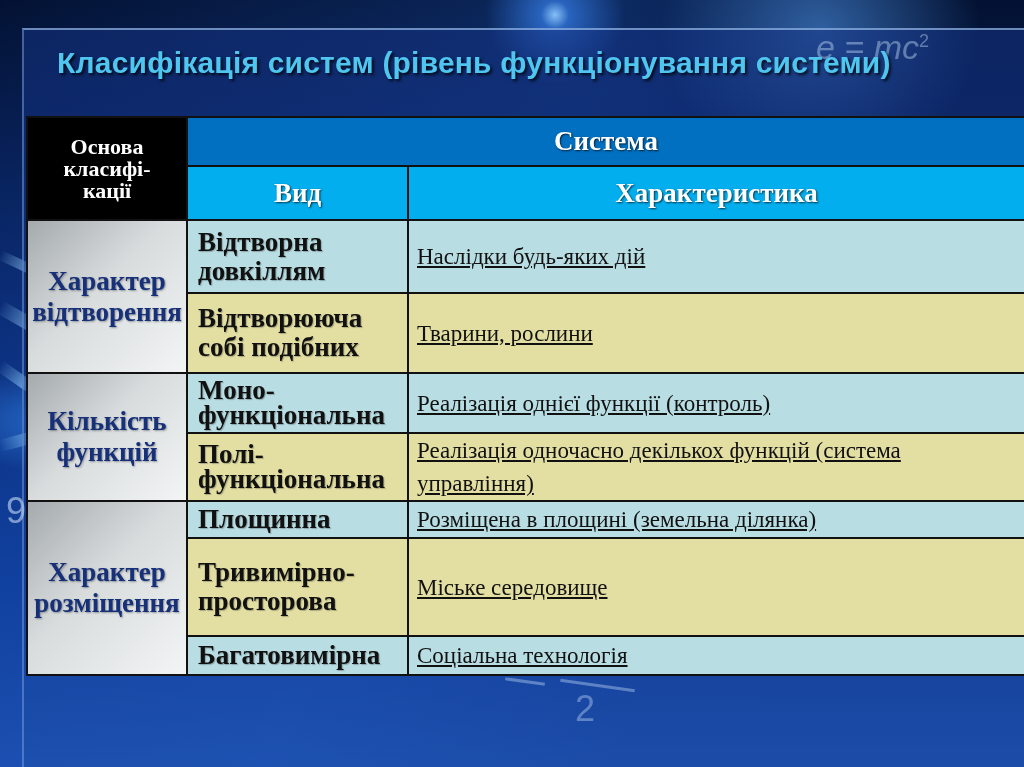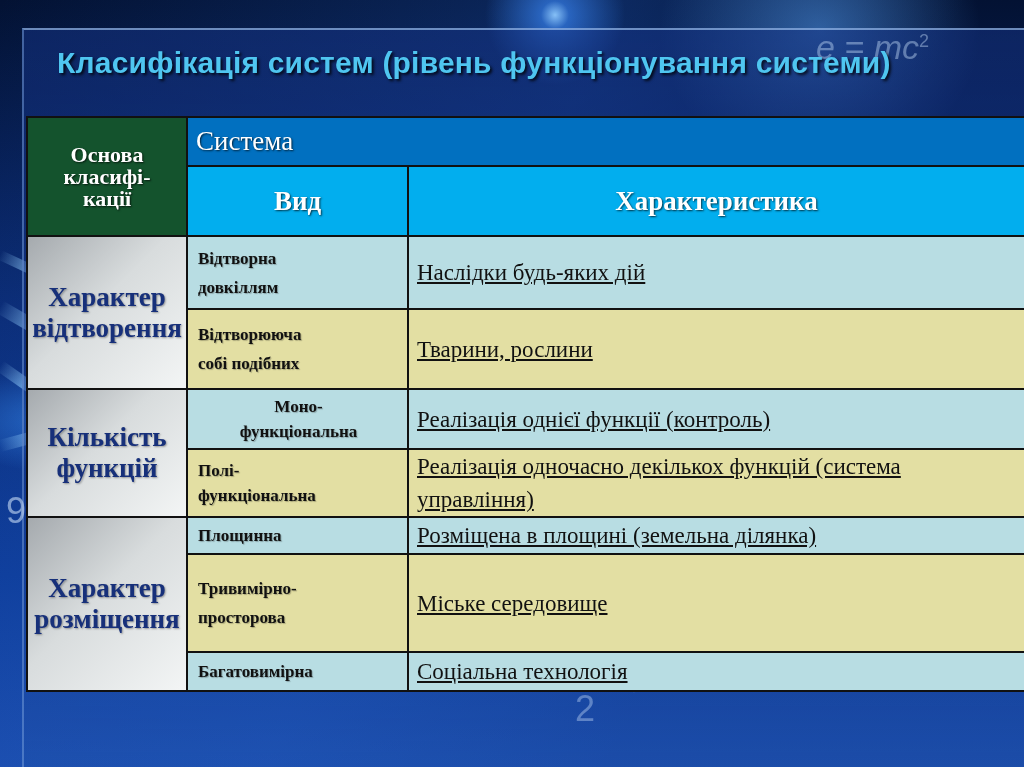--- a/index.html
+++ b/index.html
@@ -45,43 +45,43 @@
   table.cls {
     position:absolute; left:26px; top:116px; width:998px;
     border-collapse:collapse; table-layout:fixed;
   }
   table.cls td {
     border:2px solid #111;
     padding:0 8px;
     vertical-align:middle;
   }
   .h-basis {
-    background:#14532d; color:#fff; text-align:center; font-weight:bold;
+    background:#000000; color:#fff; text-align:center; font-weight:bold;
     font-size:22px; line-height:22px;
     text-shadow:1px 1px 2px rgba(0,0,0,0.7);
   }
   .h-system {
-    background:#0170c0; color:#fff; font-weight:normal; font-size:27px;
+    background:#0170c0; color:#fff; text-align:center; font-weight:bold; font-size:27px;
     text-shadow:1px 1px 2px rgba(0,0,0,0.7);
   }
   .h-sub {
     background:#02aeee; color:#fff; text-align:center; font-weight:bold; font-size:27px;
     text-shadow:1px 1px 2px rgba(0,0,0,0.7);
   }
   .grp {
     background:linear-gradient(135deg, #a5aaae 0%, #d8dcdd 45%, #f3f5f5 100%);
     color:#17307a; font-weight:bold; text-align:center;
     font-size:27px; line-height:31px;
     text-shadow:1px 1px 2px rgba(0,0,0,0.35);
     padding:0 2px !important;
   }
   .blue { background:#b8dde3; }
   .sand { background:#e3dfa3; }
   .kind {
-    font-weight:bold; font-size:17px; line-height:29px; color:#111;
+    font-weight:bold; font-size:27px; line-height:29px; color:#111;
     text-shadow:1px 1px 1px rgba(0,0,0,0.25);
     padding:0 8px 0 10px !important;
   }
   .desc {
     font-size:23px; line-height:27px; color:#111;text-decoration:underline;
   }
 </style>
 </head>
 <body>
 
@@ -109,21 +109,21 @@
   </colgroup>
   <tbody>
       <tr style="height:49px">
     <td class="h-basis" rowspan="2">
       <div>Основа</div>
       <div>класифі-</div>
       <div>кації</div>
     </td>
     <td class="h-system" colspan="2">Система</td>
   </tr>
-  <tr style="height:70px">
+  <tr style="height:54px">
     <td class="h-sub">Вид</td>
     <td class="h-sub">Характеристика</td>
   </tr>
 
   <tr style="height:73px">
     <td class="grp" rowspan="2">
       <div>Характер</div>
       <div>відтворення</div>
     </td>
     <td class="kind blue">
@@ -138,21 +138,21 @@
       <div>собі подібних</div>
     </td>
     <td class="desc sand">Тварини, рослини</td>
   </tr>
 
   <tr style="height:60px">
     <td class="grp" rowspan="2">
       <div>Кількість</div>
       <div>функцій</div>
     </td>
-    <td class="kind blue" style="line-height:25px;text-align:center;">
+    <td class="kind blue" style="line-height:25px;">
       <div>Моно-</div>
       <div>функціональна</div>
     </td>
     <td class="desc blue">Реалізація однієї функції (контроль)</td>
   </tr>
   <tr style="height:56px">
     <td class="kind sand" style="line-height:25px;">
       <div>Полі-</div>
       <div>функціональна</div>
     </td>

